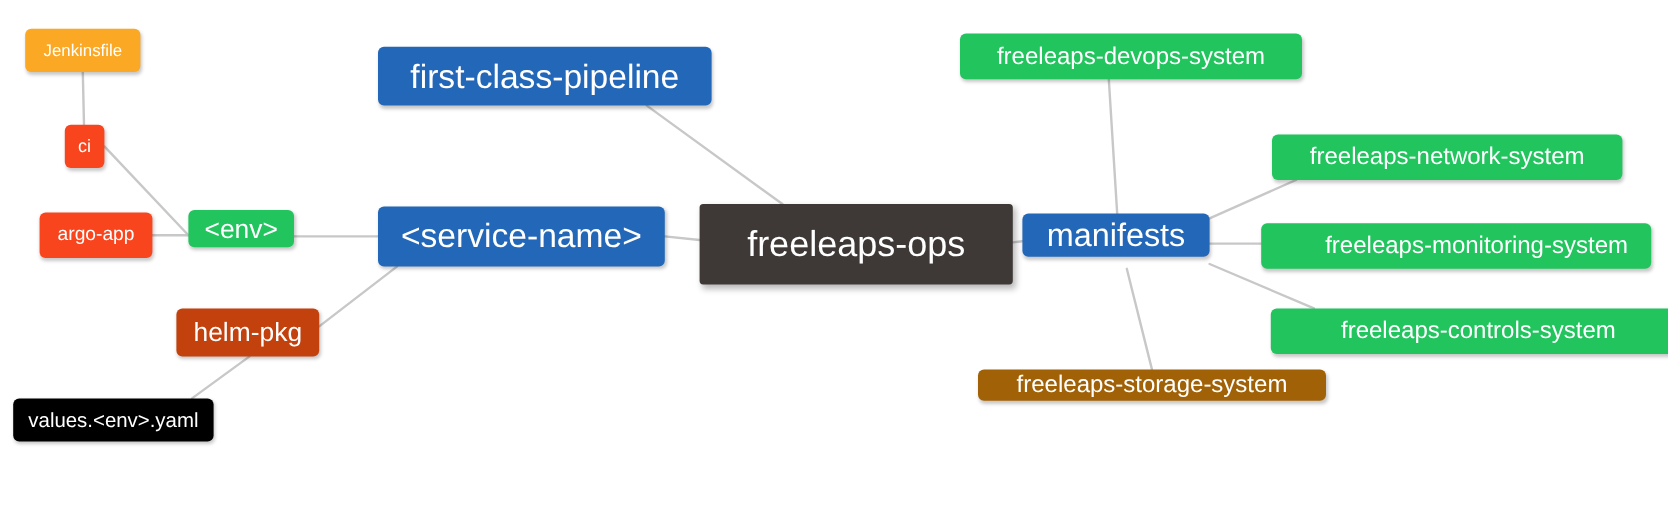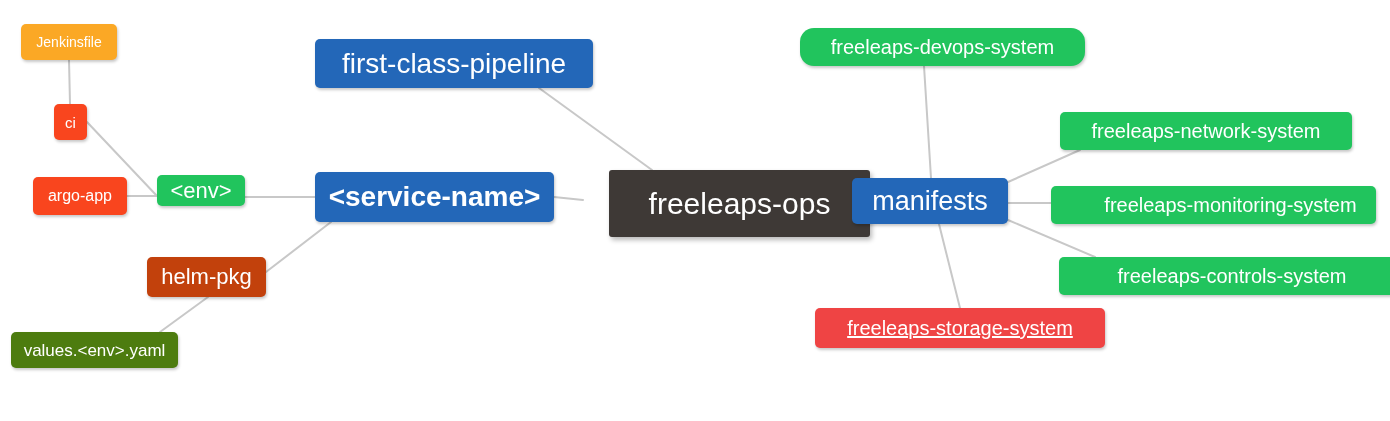--- a/index.html
+++ b/index.html
@@ -67,24 +67,24 @@
       <line x1="1008" y1="203" x2="1051" y2="203" stroke="#c8c8c8" stroke-width="2" stroke-linecap="round"></line>
       <line x1="1008" y1="220" x2="1095" y2="257" stroke="#c8c8c8" stroke-width="2" stroke-linecap="round"></line>
       <line x1="939" y1="224" x2="960" y2="308" stroke="#c8c8c8" stroke-width="2" stroke-linecap="round"></line>
     </svg>
   <div id="node-layer">
       <div class="mm-node" style="left: 21px; top: 24px; width: 96px; height: 36px; background: rgb(251, 168, 37); font-size: 14px;">Jenkinsfile</div>
       <div class="mm-node" style="left: 54px; top: 104px; width: 33px; height: 36px; background: rgb(249, 69, 30); font-size: 15px;">ci</div>
       <div class="mm-node" style="left: 33px; top: 177px; width: 94px; height: 38px; background: rgb(249, 69, 30); font-size: 16px;">argo-app</div>
       <div class="mm-node" style="left: 157px; top: 175px; width: 88px; height: 31px; background: rgb(33, 196, 93); font-size: 22px;">&lt;env&gt;</div>
       <div class="mm-node" style="left: 147px; top: 257px; width: 119px; height: 40px; background: #c2410c; font-size: 22px;">helm-pkg</div>
-      <div class="mm-node" style="left: 11px; top: 332px; width: 167px; height: 36px; background: #4d7c0f; font-size: 17px;">values.&lt;env&gt;.yaml</div>
+      <div class="mm-node" style="left: 11px; top: 332px; width: 167px; height: 36px; background: #000000; font-size: 17px;">values.&lt;env&gt;.yaml</div>
       <div class="mm-node" style="left: 315px; top: 39px; width: 278px; height: 49px; background: rgb(35, 103, 184); font-size: 28px;">first-class-pipeline</div>
-      <div class="mm-node" style="left: 315px; top: 172px; width: 239px; height: 50px; background: rgb(35, 103, 184); font-size: 28px; font-weight: bold;">&lt;service-name&gt;</div>
-      <div class="mm-node root" style="left: 583px; top: 170px; width: 261px; height: 67px; background: rgb(62, 57, 54); font-size: 30px; margin-left: 26px;">freeleaps-ops</div>
-      <div class="mm-node" style="left: 852px; top: 178px; width: 156px; height: 46px; background: rgb(35, 103, 184); font-size: 27px;">manifests</div>
-      <div class="mm-node" style="left: 800px; top: 28px; width: 285px; height: 38px; background: rgb(33, 196, 93); font-size: 20px; border-radius: 14px;">freeleaps-devops-system</div>
+      <div class="mm-node" style="left: 315px; top: 172px; width: 239px; height: 50px; background: rgb(35, 103, 184); font-size: 28px;">&lt;service-name&gt;</div>
+      <div class="mm-node root" style="left: 583px; top: 170px; width: 261px; height: 67px; background: rgb(62, 57, 54); font-size: 30px;">freeleaps-ops</div>
+      <div class="mm-node" style="left: 852px; top: 178px; width: 156px; height: 36px; background: rgb(35, 103, 184); font-size: 27px;">manifests</div>
+      <div class="mm-node" style="left: 800px; top: 28px; width: 285px; height: 38px; background: rgb(33, 196, 93); font-size: 20px;">freeleaps-devops-system</div>
       <div class="mm-node" style="left: 1060px; top: 112px; width: 292px; height: 38px; background: rgb(33, 196, 93); font-size: 20px;">freeleaps-network-system</div>
       <div class="mm-node" style="left: 1051px; top: 186px; width: 325px; height: 38px; background: rgb(33, 196, 93); font-size: 20px; padding-left: 44px;">freeleaps-monitoring-system</div>
       <div class="mm-node" style="left: 1059px; top: 257px; width: 346px; height: 38px; background: rgb(33, 196, 93); font-size: 20px;">freeleaps-controls-system</div>
-      <div class="mm-node" style="left: 815px; top: 308px; width: 290px; height: 40px; background: #ef4444; font-size: 20px; text-decoration: underline;">freeleaps-storage-system</div>
+      <div class="mm-node" style="left: 815px; top: 308px; width: 290px; height: 26px; background: #a16207; font-size: 20px;">freeleaps-storage-system</div>
     </div>
 </div>
 
 </body></html>

